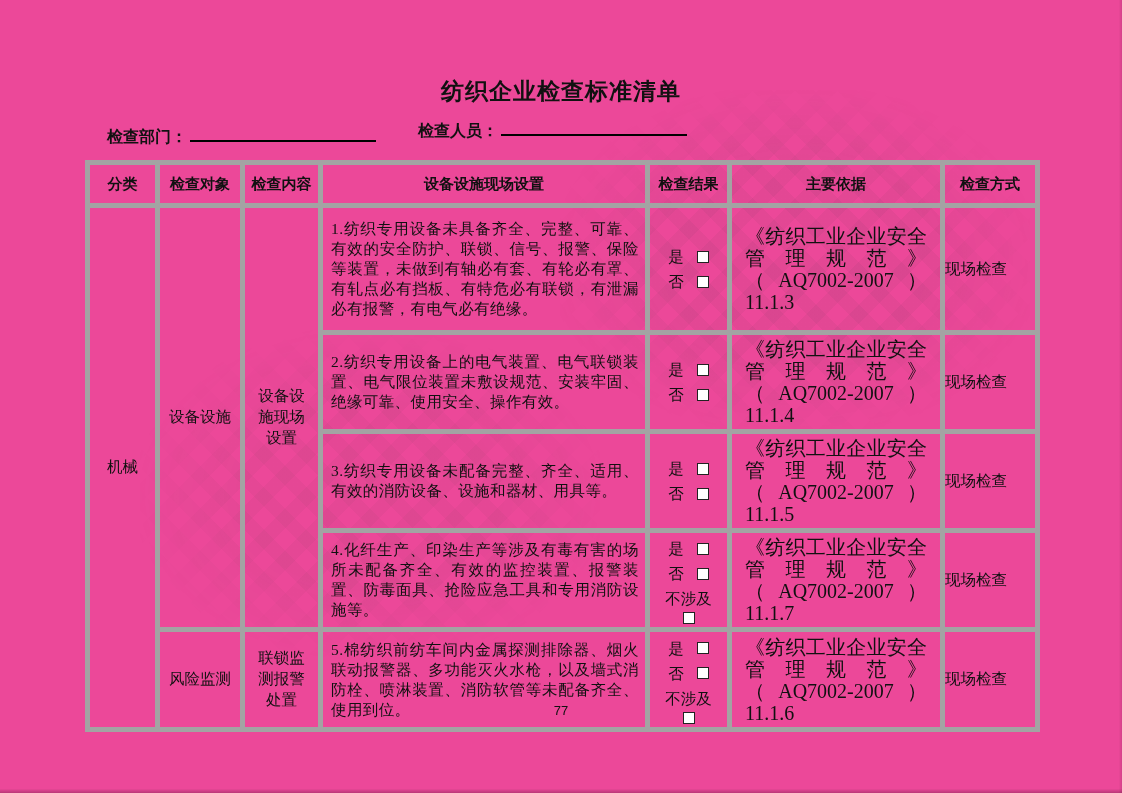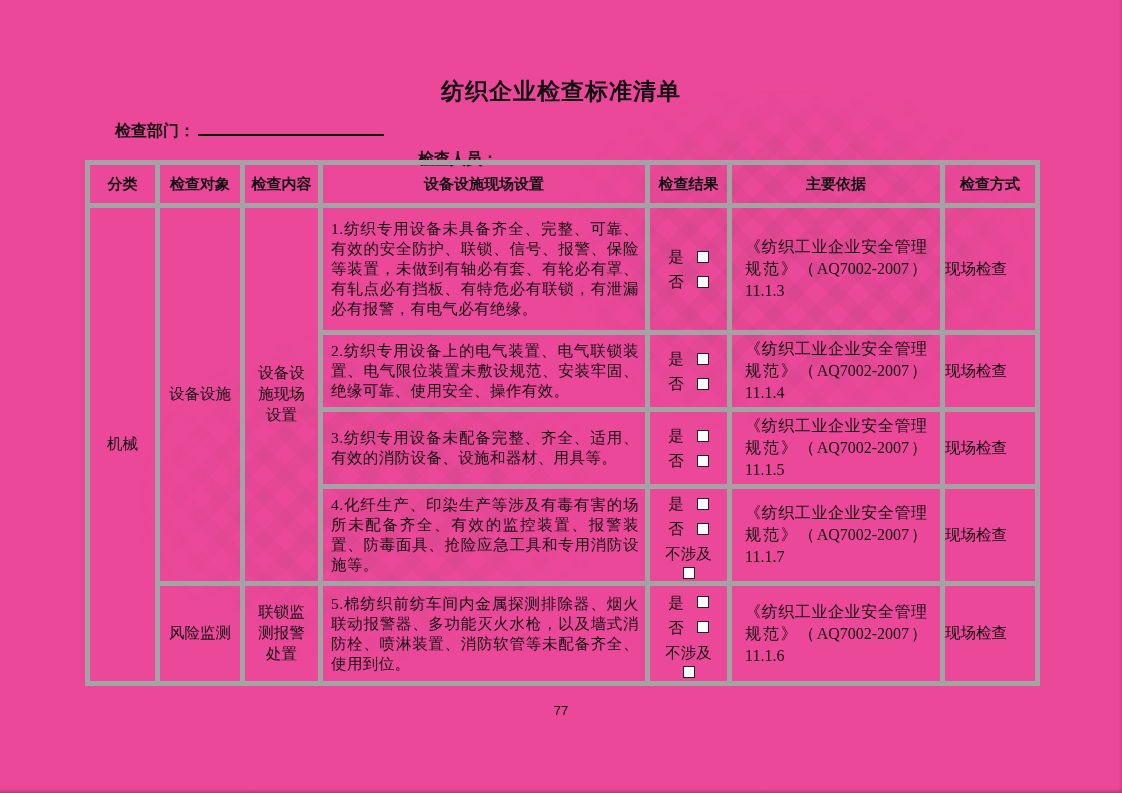--- a/index.html
+++ b/index.html
@@ -25,42 +25,42 @@
   .wm1 { left: 560px; top: 90px;  width: 470px; height: 340px; }
   .wm2 { left: 140px; top: 330px; width: 460px; height: 330px; opacity: .8; }
 
   .title { position: absolute; top: 76px; left: 0; width: 100%;
     text-align: center; font-family: "Liberation Sans", "DejaVu Sans", sans-serif;
     font-size: 23px; font-weight: bold; letter-spacing: 1px; }
 
   .fields { position: absolute; top: 119px; left: 0; width: 100%; height: 26px;
     font-family: "Liberation Sans", "DejaVu Sans", sans-serif; font-size: 16px; font-weight: bold; }
   .field { position: absolute; top: 0; white-space: nowrap; }
-  .field.f1 { left: 115px; } .field.f2 { left: 418px; margin-top: 28px; } .field.f3 { left: 710px; }
+  .field.f1 { left: 107px; margin-top: 6px; } .field.f2 { left: 418px; } .field.f3 { left: 710px; }
   .fline { display: inline-block; width: 186px; height: 17px;
     border-bottom: 2px solid #000; margin-left: 3px; vertical-align: baseline; }
 
   table.checklist { position: absolute; left: 85px; top: 160px; width: 950px;
     border-collapse: collapse; table-layout: fixed; background: transparent; }
   .checklist col.c1 { width: 70px; }  .checklist col.c2 { width: 85px; }
   .checklist col.c3 { width: 78px; }  .checklist col.c4 { width: 327px; }
   .checklist col.c5 { width: 82px; }  .checklist col.c6 { width: 213px; }
   .checklist col.c7 { width: 95px; }
   .checklist th, .checklist td { border: 5px solid #a3a3a3; vertical-align: middle; overflow: hidden; }
   .checklist { border: 2.5px solid #000; }
   .checklist thead tr { height: 43px; }
   .checklist th { font-family: "Liberation Sans", "DejaVu Sans", sans-serif;
     font-size: 15px; font-weight: bold; text-align: center; }
   tr.r1 { height: 127px; } tr.r2 { height: 73px; padding-left: 8px; } tr.r3 { height: 64px; }
   tr.r4 { height: 63px; }  tr.r5 { height: 100px; }
 
   td.mid { text-align: center; font-size: 15.5px; padding: 2px 7px; }
   td.std { font-size: 15.5px; line-height: 20px; letter-spacing: 0.4px;
     padding: 3px 6px 3px 8px; text-align: justify; }
-  td.basis { font-size: 16px; line-height: 22px; padding: 3px 13px;
+  td.basis { font-size: 20px; line-height: 22px; padding: 3px 13px;
     text-align: justify; margin-top: 44px; }
   td.method { font-size: 15.5px; }
   td.res { font-size: 15.5px; padding: 2px 4px; }
   .opt { display: flex; justify-content: center; align-items: center;
     gap: 13px; line-height: 25px; white-space: nowrap; }
   .opt.na { gap: 1px; flex-direction: column; }
   .cb { display: inline-block; width: 12px; height: 12px;
     border: 1.5px solid #222; background: #fff; }
 
   .pagenum { position: absolute; top: 703px; left: 0; width: 100%;

